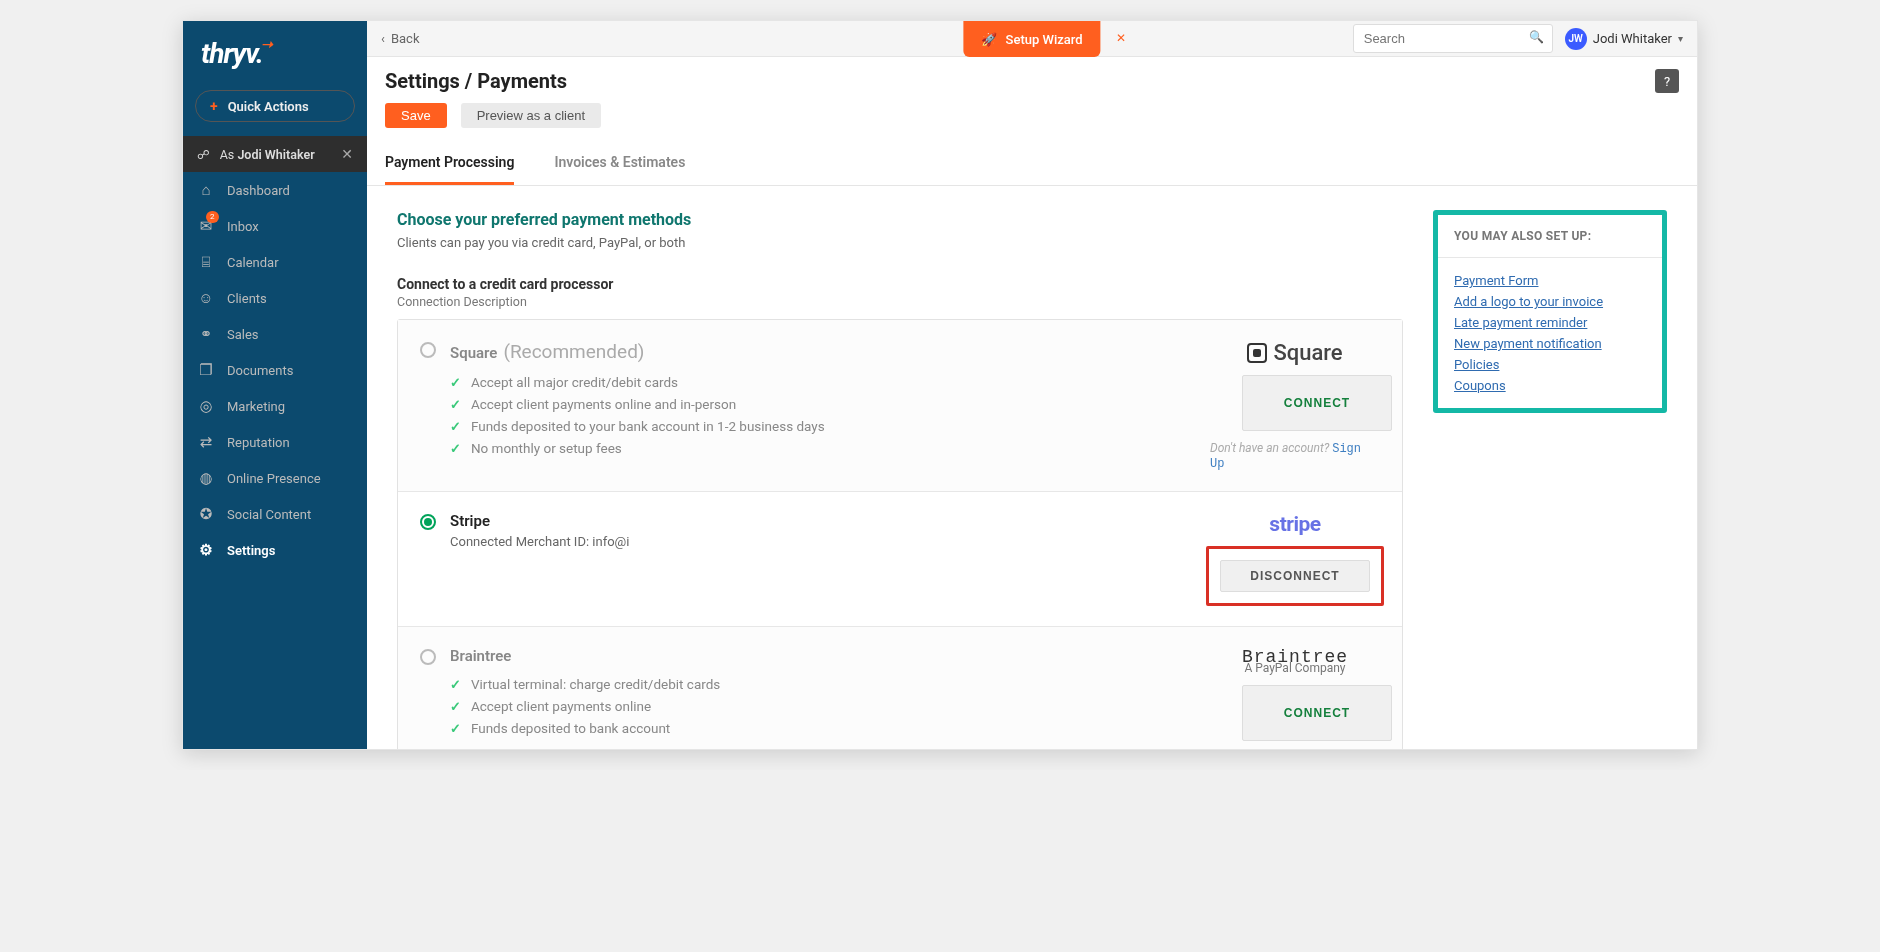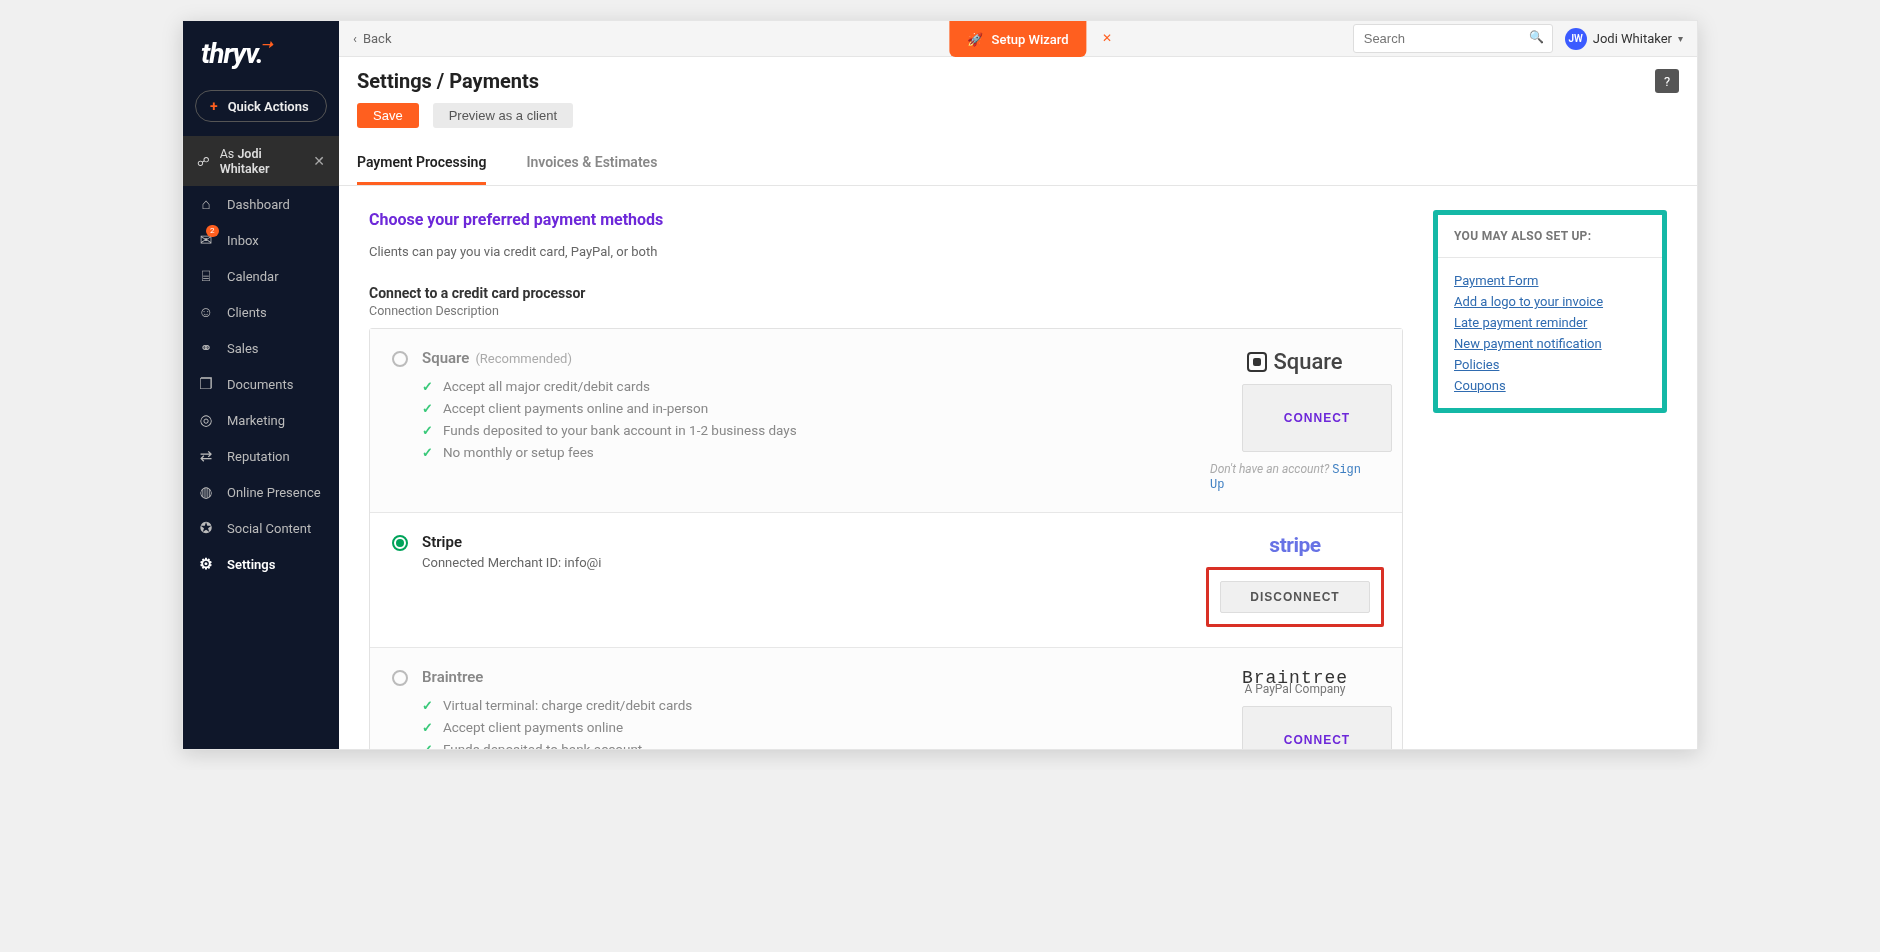--- a/index.html
+++ b/index.html
@@ -16,22 +16,22 @@
     margin: 0 auto;
     background: #fff;
     display: flex;
     border: 1px solid #e5e5e5;
     box-shadow: 0 4px 20px rgba(0,0,0,0.15);
     overflow: hidden;
     position: relative;
   }
   
   .sidebar {
-    width: 156px;
-    background: #0f172a;
+    width: 184px;
+    background: #0c4a6e;
     color: #ccc;
     display: flex;
     flex-direction: column;
     flex-shrink: 0;
   }
   .logo {
     padding: 16px 18px 12px;
     font-size: 28px;
     font-weight: 700;
     color: #fff;
@@ -193,21 +193,21 @@
     flex: 1;
     display: flex;
     gap: 30px;
     padding: 24px 30px;
     overflow: auto;
     background: #fff;
   }
   .left-col { flex: 1; }
   .right-col { width: 234px; flex-shrink: 0; }
 
-  .section-title { font-size: 16px; font-weight: 700; color: #6d28d9; margin-bottom: 15px; }
+  .section-title { font-size: 16px; font-weight: 700; color: #0f766e; margin-bottom: 6px; }
   .section-sub { font-size: 13px; color: #666; margin-bottom: 26px; }
   .sub-h { font-size: 14px; font-weight: 700; color: #333; margin-bottom: 2px; }
   .sub-h-desc { font-size: 12.5px; color: #777; margin-bottom: 10px; }
 
   .processor-box { border: 1px solid #e2e2e2; border-radius: 3px; }
   .processor-row {
     display: flex; align-items: flex-start; padding: 20px 22px;
     border-bottom: 1px solid #e7e7e7; gap: 14px;
   }
   .processor-row:last-child { border-bottom: none; }
@@ -218,32 +218,32 @@
   }
   .radio-circle.checked { border-color: #00a35a; }
   .radio-circle.checked::after {
     content: "";
     position: absolute; left: 2px; top: 2px; width: 8px; height: 8px; background: #00a35a; border-radius: 50%;
   }
   .proc-info { flex: 1; }
   .proc-name { font-size: 15px; font-weight: 600; color: #555; margin-bottom: 4px; }
   .proc-name.dim { color: #888; }
   .proc-name.active { color: #222; }
-  .proc-reco { font-size: 13px; color: #aaa; font-weight: 400; margin-left: 6px; }
+  .proc-reco { font-size: 19px; color: #aaa; font-weight: 400; margin-left: 6px; }
   .proc-merchant { font-size: 13px; color: #666; margin-top: 4px; }
   .feature-list { margin-top: 8px; }
   .feature { color: #888; font-size: 13.5px; padding: 3px 0; display: flex; align-items: center; gap: 10px; }
   .check { color: #3ac97a; font-weight: bold; font-size: 13px; }
   .proc-right { width: 170px; display: flex; flex-direction: column; align-items: center; gap: 10px; flex-shrink: 0; }
   .proc-logo { font-size: 22px; color: #444; font-weight: 500; display: flex; align-items: center; gap: 6px; }
   .proc-logo.stripe { color: #6772e5; font-weight: 700; letter-spacing: -0.5px; font-size: 21px; }
   .proc-logo.braintree { font-family: "Courier New", monospace; font-size: 18px; color: #333; letter-spacing: 1px;}
   .braintree-sub { font-size: 12px; color: #777; text-align: center; margin-top: -6px;}
   .connect-btn {
-    width: 150px; padding: 26px 0; background: #f0f0f0; color: #6d28d9; border: none;
+    width: 150px; padding: 20px 0; background: #f0f0f0; color: #15803d; border: none;
     font-size: 12px; font-weight: 700; letter-spacing: 1px; cursor: pointer; border-radius: 2px;
     border: 1px solid #ddd;
     margin-left: 44px;
   }
   .disconnect-btn {
     width: 150px; padding: 8px 0; background: #f0f0f0; color: #555; border: 1px solid #ddd;
     font-size: 12px; font-weight: 700; letter-spacing: 1px; cursor: pointer; border-radius: 2px;
   }
   .signup-line { font-size: 12px; color: #aaa; font-style: italic; }
   .signup-line a { color: #3d7ec1; font-style: normal; text-decoration: none; font-family: Liberation Mono, monospace; }

